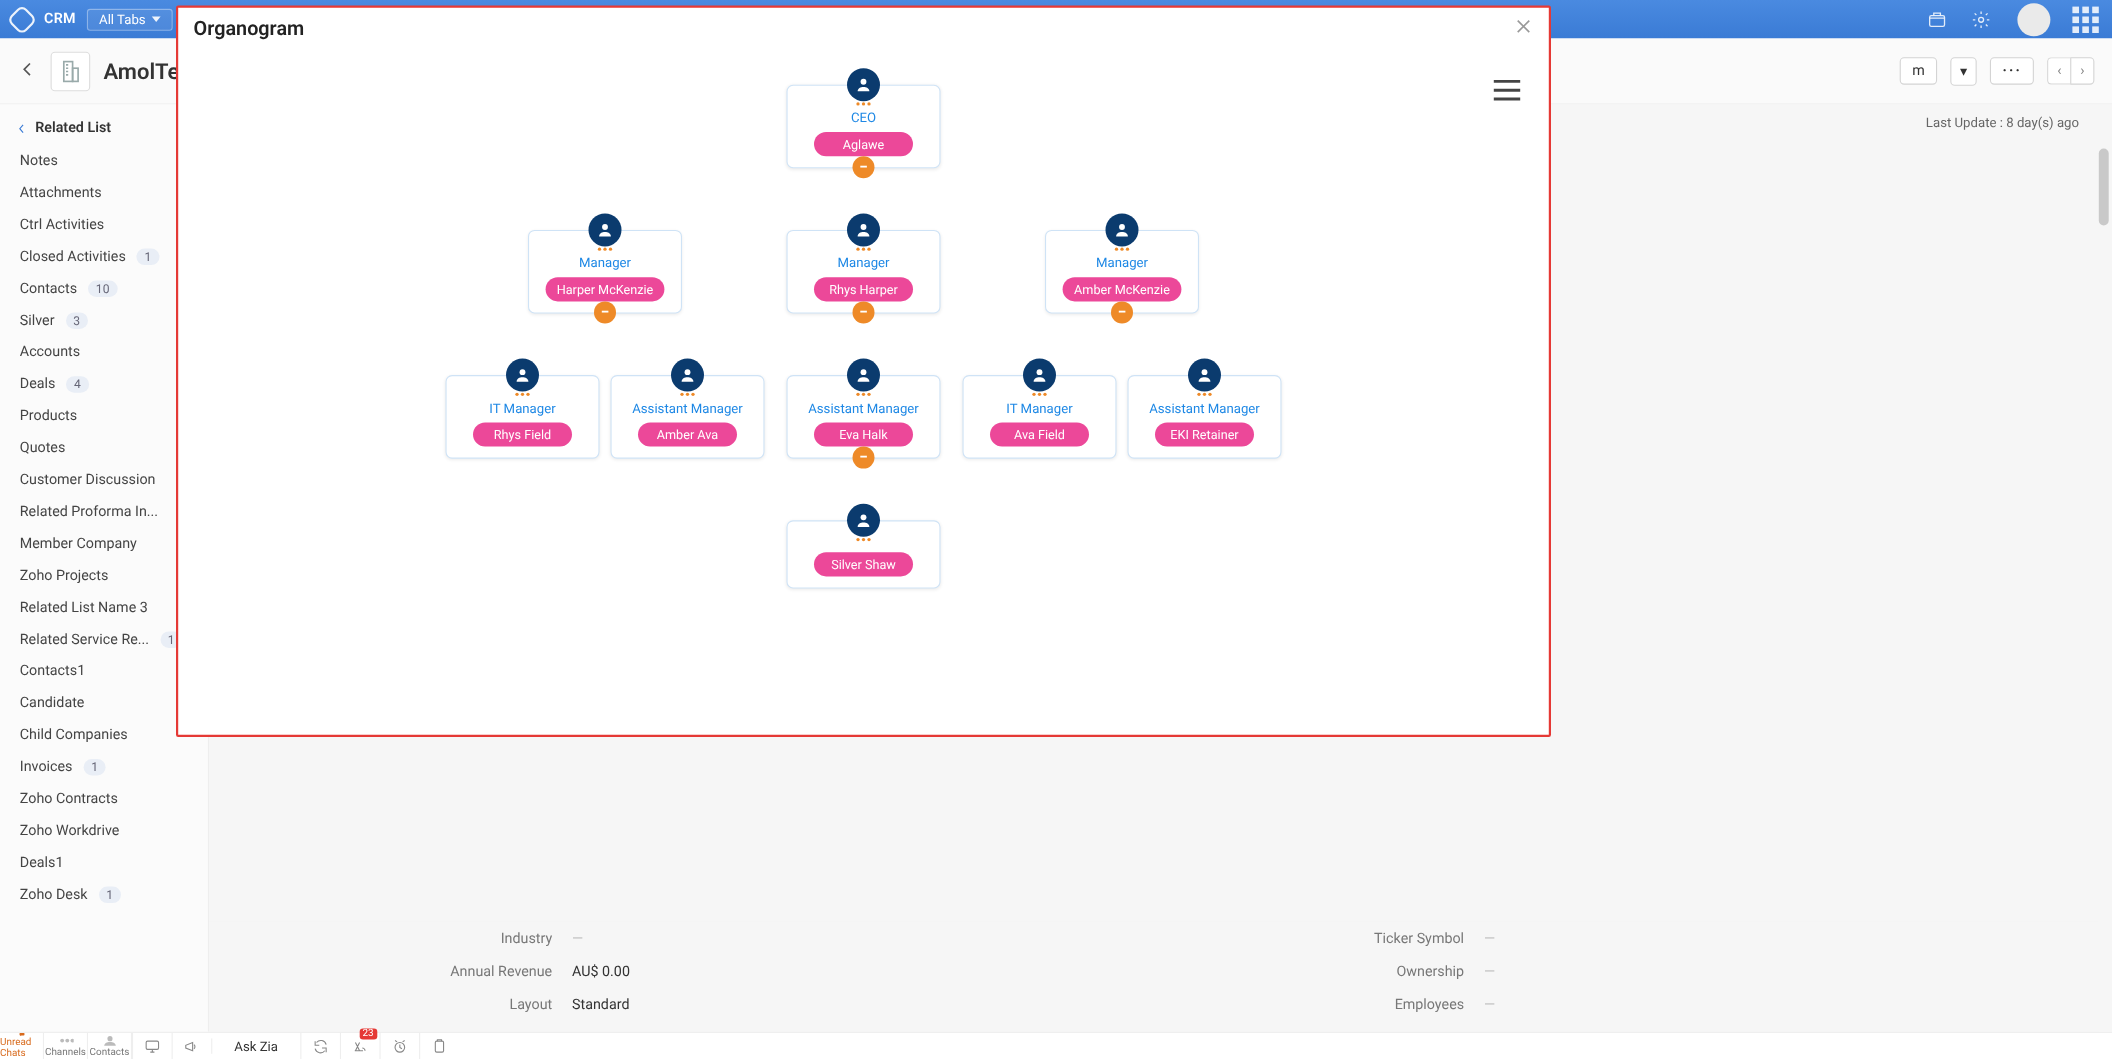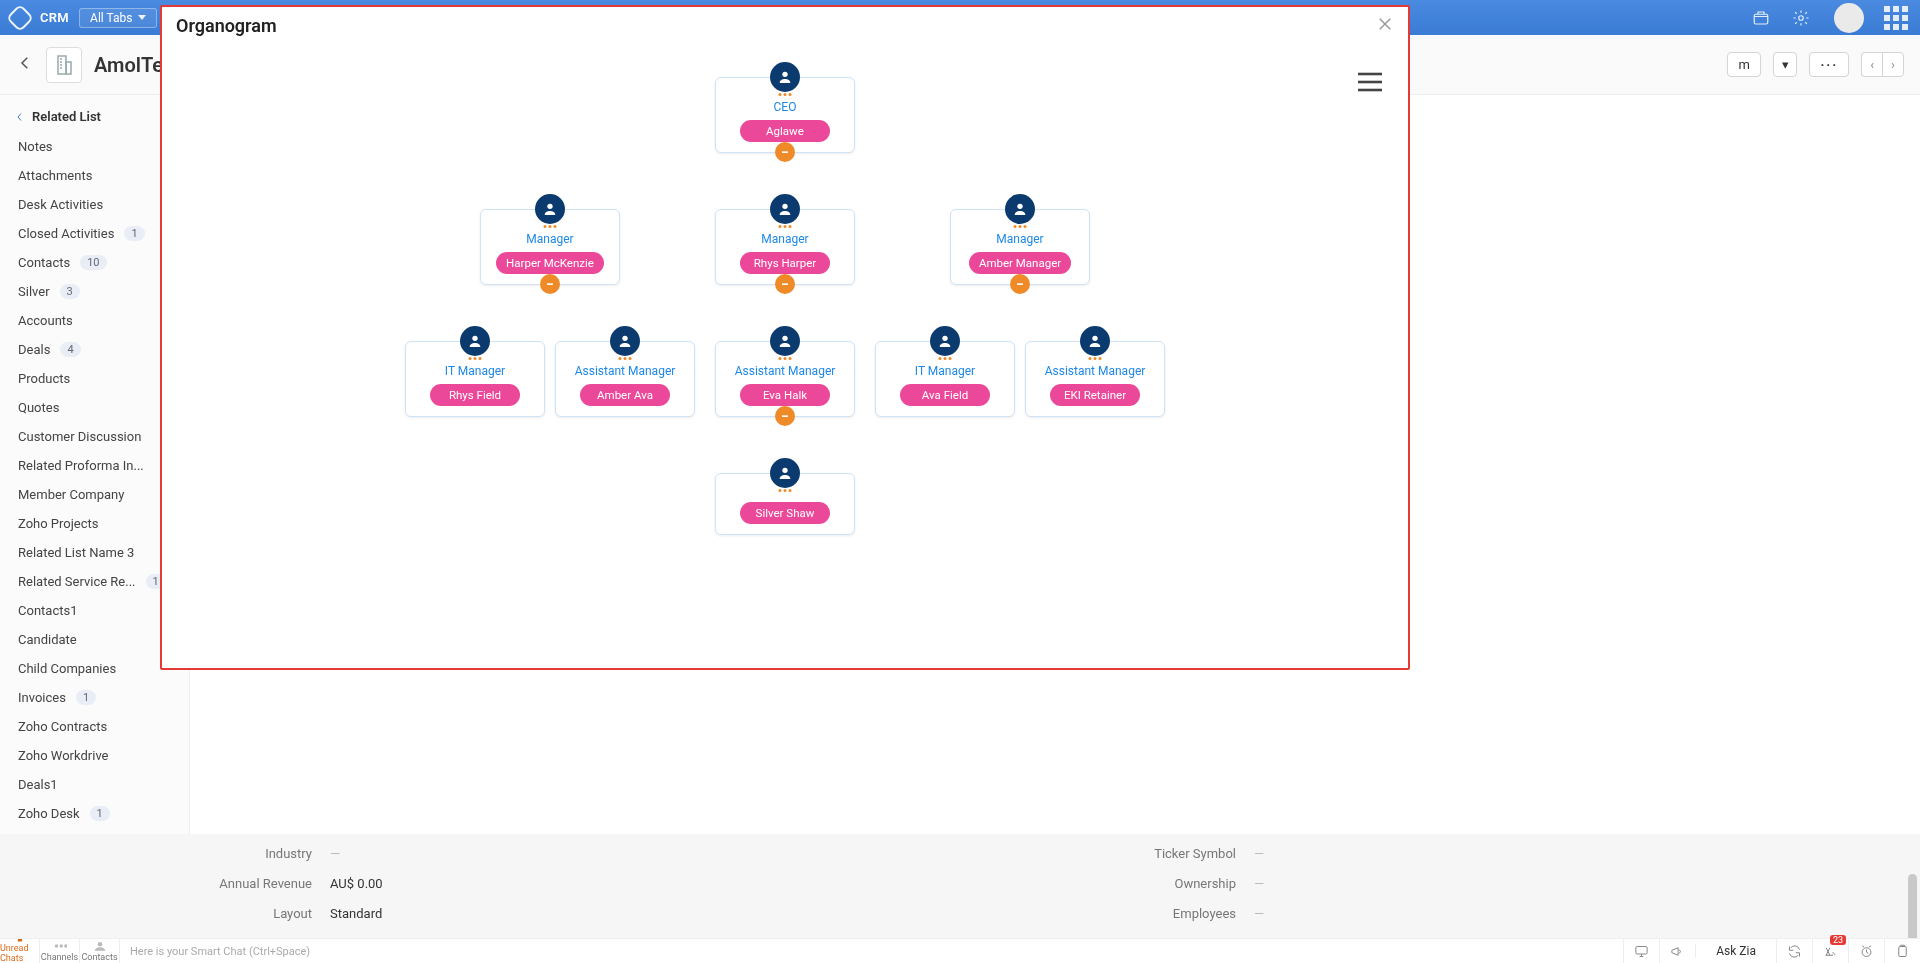--- a/index.html
+++ b/index.html
@@ -39,21 +39,21 @@
   .pagehdr .spacer{flex:1;}
   .btn-m{border:1px solid #d4d4d4;background:#fff;border-radius:4px;padding:4px 10px;color:#333;display:inline-flex;align-items:center;gap:6px;font-size:13px;}
   .btn-m.caret-only{padding:4px 8px;}
   .ellipsis-btn{letter-spacing:2px;font-weight:700;}
   .nav-arrows{display:flex;gap:0;}
   .nav-arrows .btn-m{border-radius:0;padding:4px 8px;color:#888;}
   .nav-arrows .btn-m:first-child{border-right:none;border-radius:4px 0 0 4px;}
   .nav-arrows .btn-m:last-child{border-radius:0 4px 4px 0;}
   .update-text{font-size:12px;color:#666;margin-left:8px;}
   
-  .layout{display:flex;height:calc(100% - 35px - 60px - 25px);flex-direction:column;}
+  .layout{display:flex;height:calc(100% - 35px - 60px - 25px);}
   .sidebar{width:190px;background:var(--sidebar-bg);border-right:1px solid #eee;overflow:hidden;padding:6px 0;}
   .side-header{display:flex;align-items:center;gap:6px;padding:8px 14px;font-weight:600;color:#333;}
   .side-header svg{width:12px;height:12px;stroke:#3a7bd5;fill:none;stroke-width:2;}
   .side-item{display:flex;align-items:center;gap:8px;padding:7px 18px;color:#444;font-size:13px;white-space:nowrap;overflow:hidden;text-overflow:ellipsis;}
   .side-item .badge{background:#e9eef6;color:#667;border-radius:9px;font-size:11px;padding:1px 7px;margin-left:2px;}
   
   .main{flex:1;background:#f6f6f6;position:relative;padding:0 18px;}
   .update-row{display:flex;justify-content:flex-end;align-items:center;height:32px;color:#666;font-size:12px;padding-right:12px;}
   .scrolltrack{position:absolute;right:0;top:36px;bottom:0;width:16px;background:transparent;}
   .scrolltrack .thumb{position:absolute;right:3px;top:4px;width:9px;height:70px;background:#c9c9c9;border-radius:5px;}
@@ -167,21 +167,21 @@
       <span>Related List</span>
     </div>
     <div id="sidebar-items">
         <div class="side-item">
           <span>Notes</span>
         </div>
         <div class="side-item">
           <span>Attachments</span>
         </div>
         <div class="side-item">
-          <span>Desk Activities</span>
+          <span>Ctrl Activities</span>
         </div>
         <div class="side-item">
           <span>Closed Activities</span>
           <span class="badge">1</span>
         </div>
         <div class="side-item">
           <span>Contacts</span>
           <span class="badge">10</span>
         </div>
         <div class="side-item">
@@ -386,21 +386,21 @@
               <circle cx="12" cy="8" r="4"></circle>
               <path d="M4 21c0-4 4-6 8-6s8 2 8 6" fill="#fff"></path>
             </svg>
           </div>
         <div class="dots">
             <span></span>
             <span></span>
             <span></span>
           </div>
         <div class="role">Manager</div>
-        <div class="name-pill">Amber Manager</div>
+        <div class="name-pill">Amber McKenzie</div>
         <div class="collapse-knob" style="bottom:-10px;">−</div>
       </div>
 
       <div class="node" style="left:120px;top:294px;">
         <div class="avatar">
             <svg viewBox="0 0 24 24">
               <circle cx="12" cy="8" r="4"></circle>
               <path d="M4 21c0-4 4-6 8-6s8 2 8 6" fill="#fff"></path>
             </svg>
           </div>
@@ -508,23 +508,20 @@
       </svg>
     <span class="lbl">Channels</span>
   </div>
   <div class="bt-tab">
     <svg class="ic" viewBox="0 0 24 16">
         <circle cx="12" cy="5" r="4" fill="#bbb"></circle>
         <path d="M3 16c0-4 4-6 9-6s9 2 9 6" fill="#bbb"></path>
       </svg>
     <span class="lbl">Contacts</span>
   </div>
-  <div class="bt-input">
-    <span>Here is your Smart Chat (Ctrl+Space)</span>
-  </div>
   <div class="bt-right">
     <div class="bt-ico">
         <svg viewBox="0 0 24 24">
           <rect x="3" y="4" width="18" height="12" rx="2"></rect>
           <path d="M9 20h6M12 16v4"></path>
         </svg>
       </div>
     <div class="bt-ico">
         <svg viewBox="0 0 24 24">
           <path d="M3 10v4l10 4V6L3 10zM15 9a4 4 0 010 6"></path>

